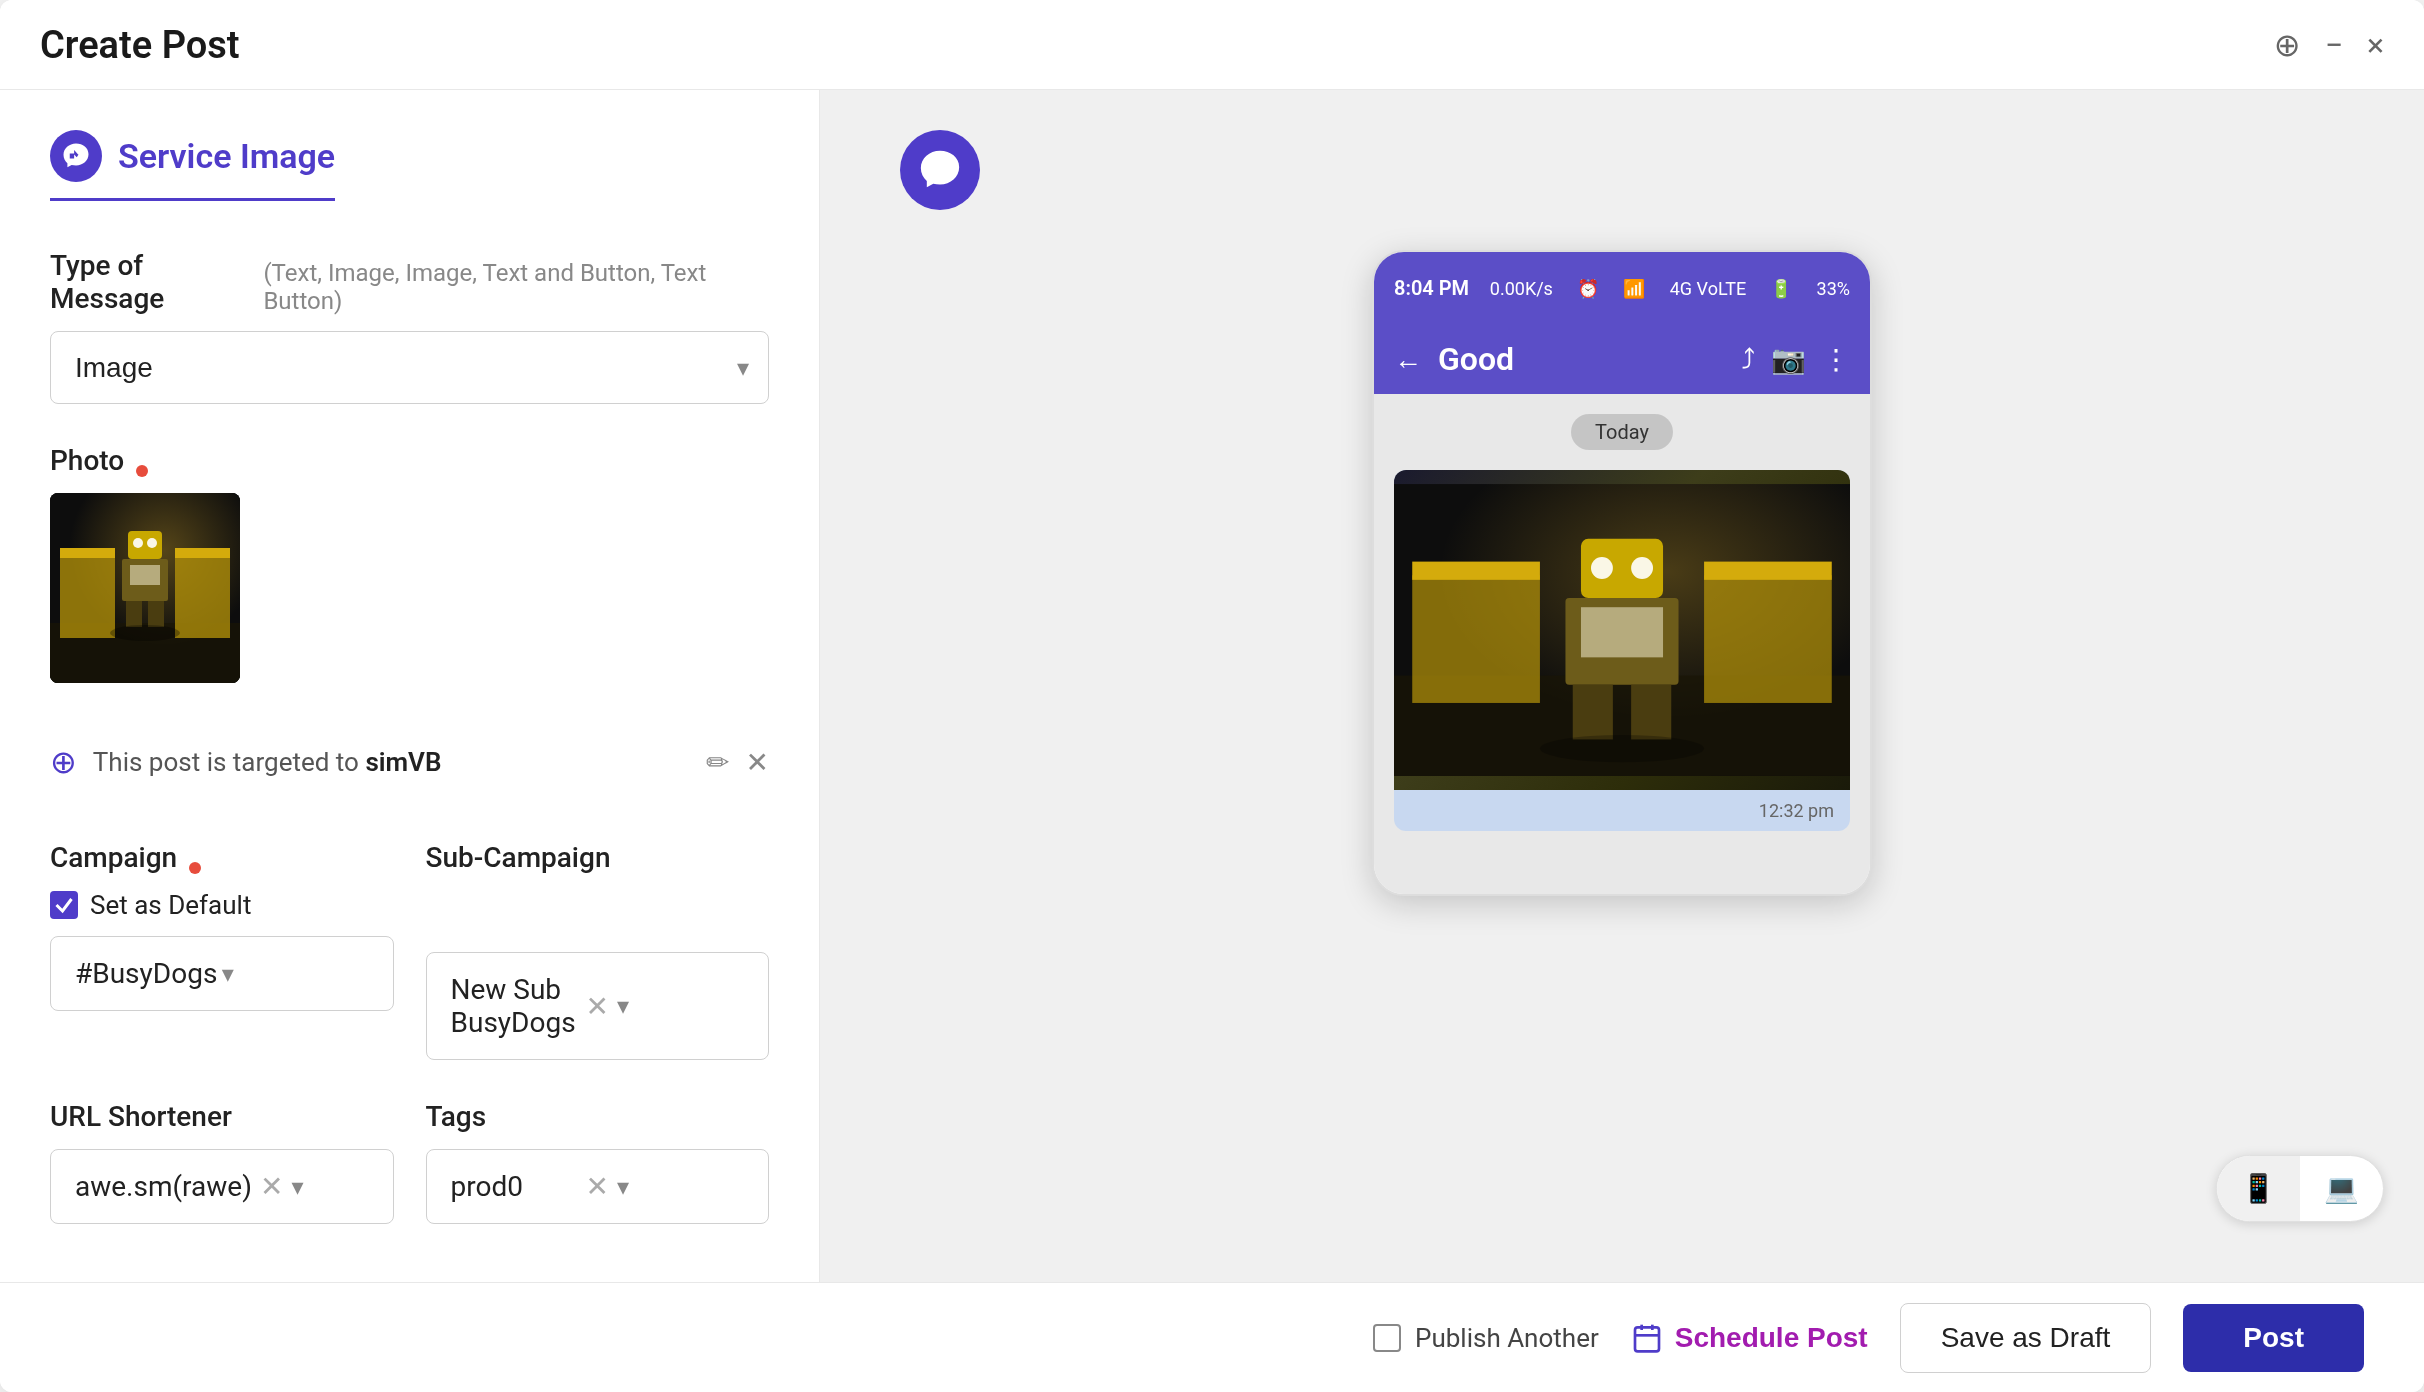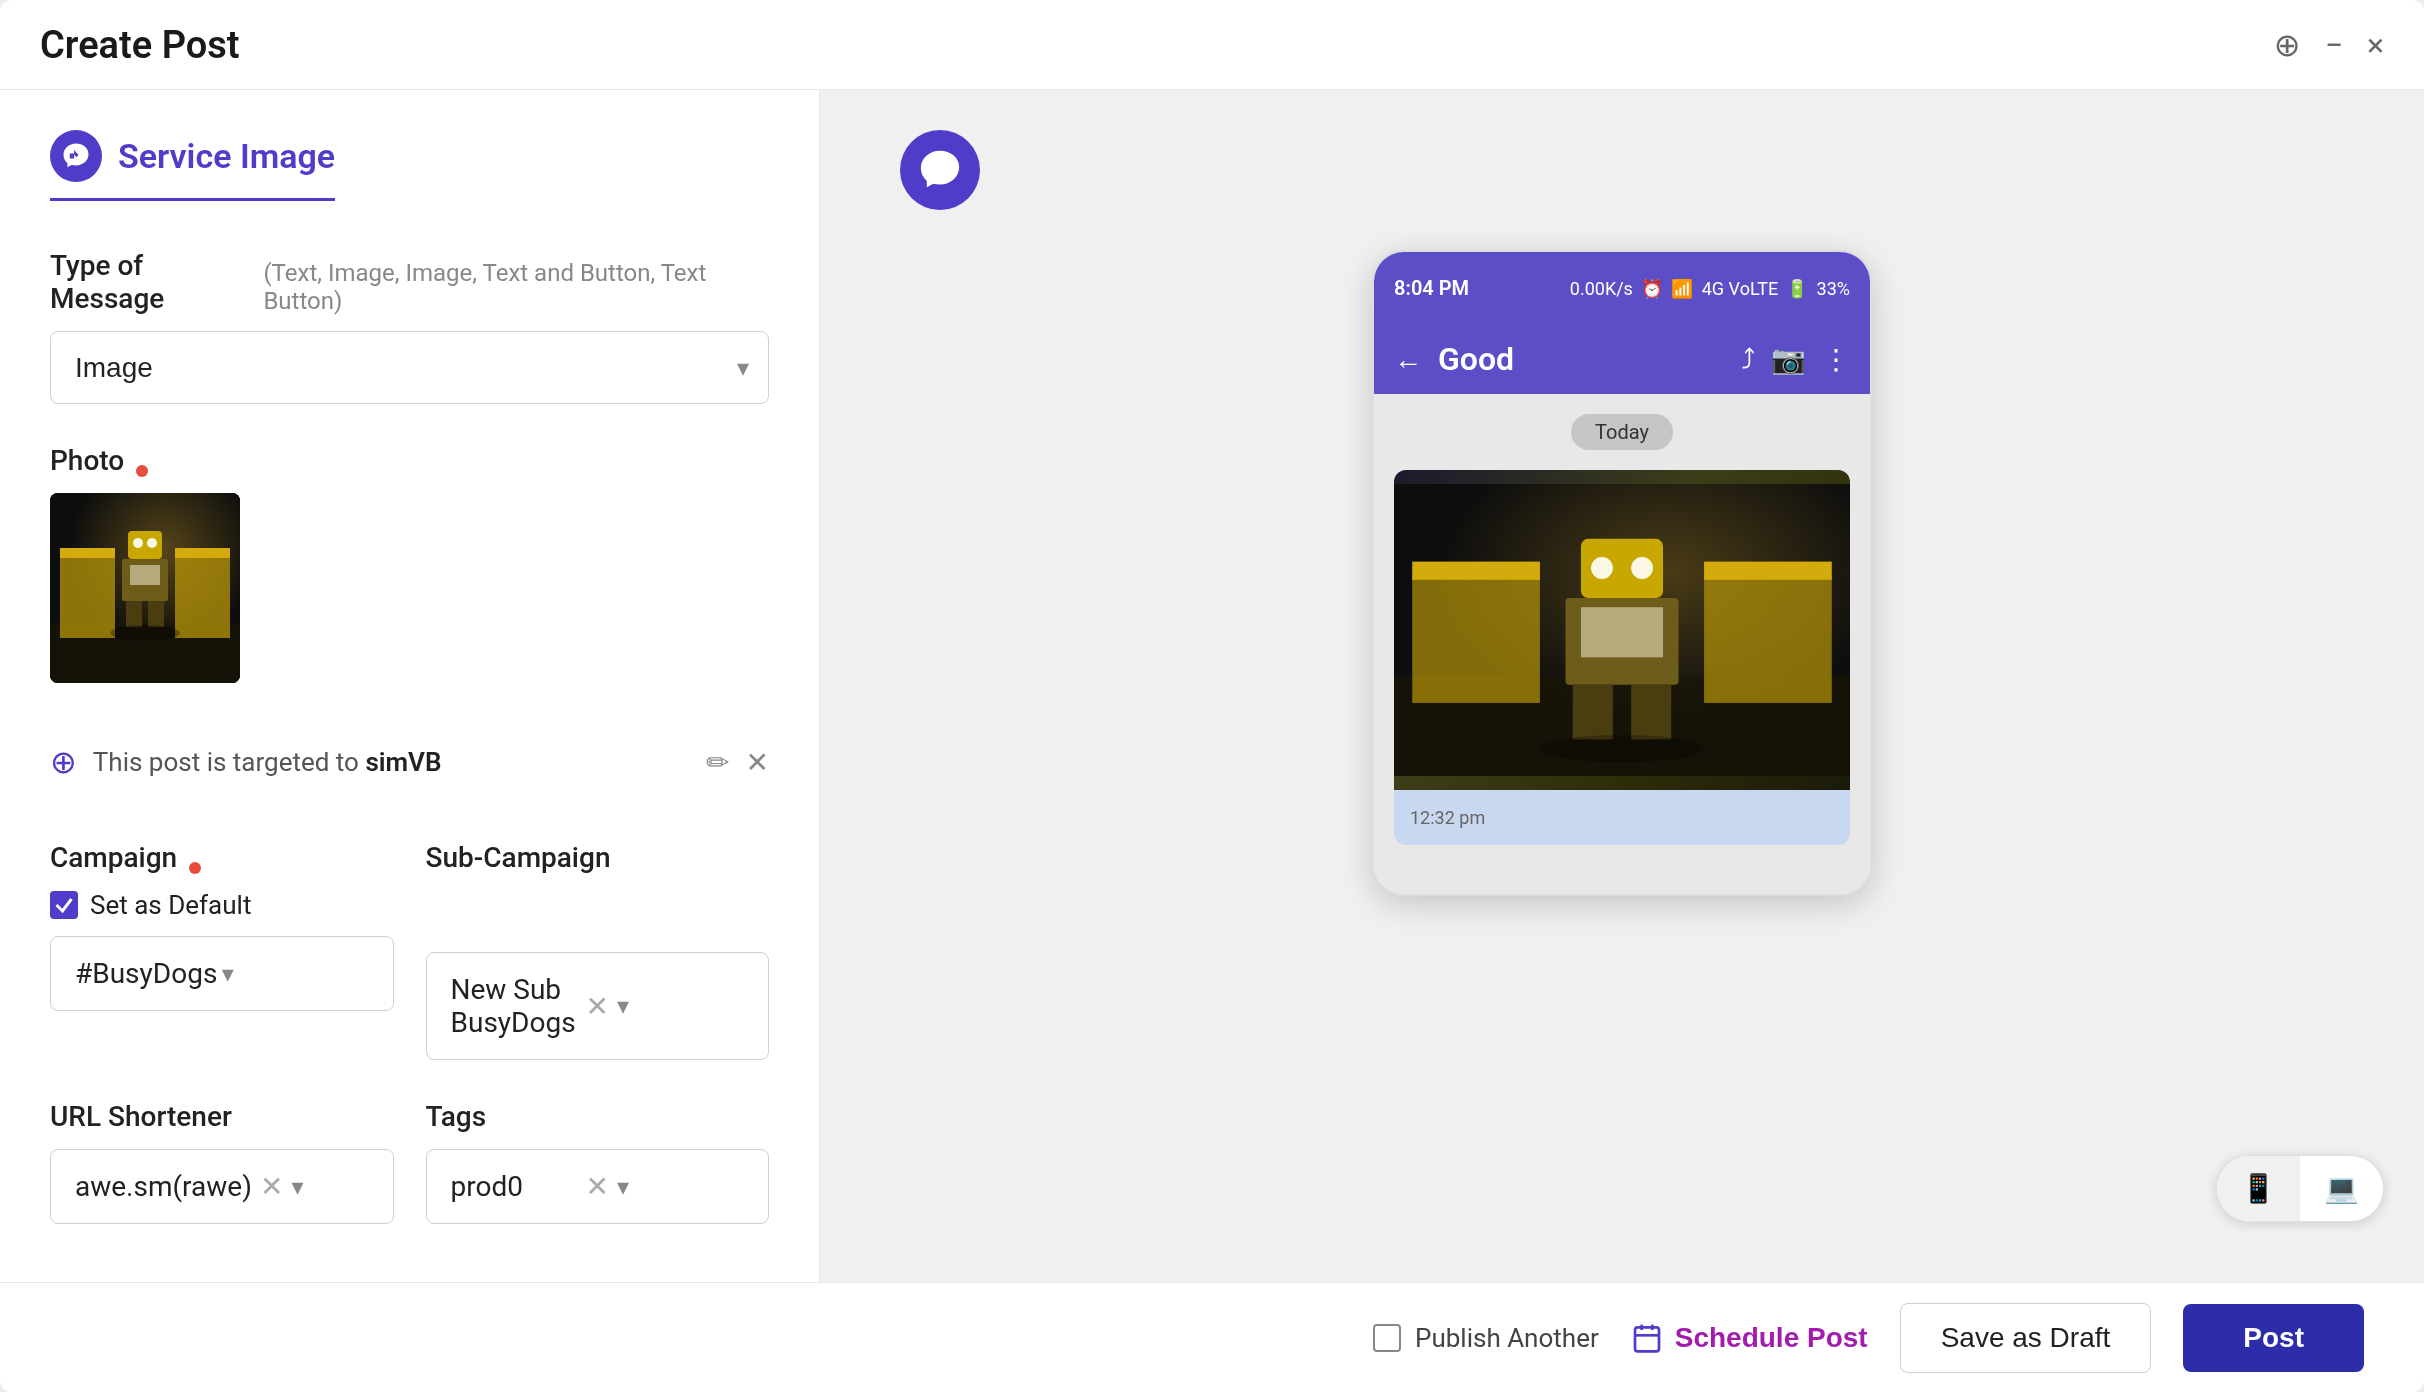--- a/index.html
+++ b/index.html
@@ -312,21 +312,21 @@
       justify-content: space-between;
       color: #fff;
       font-size: 20px;
     }
     .phone-status-time {
       font-weight: 600;
     }
     .phone-status-icons {
       display: flex;
       align-items: center;
-      gap: 8px;
+      gap: 24px;
       font-size: 18px;
     }
     .phone-header {
       background: #5b4ec7;
       padding: 16px 20px;
       display: flex;
       align-items: center;
       justify-content: space-between;
       color: #fff;
     }
@@ -369,23 +369,23 @@
     .phone-image-preview {
       width: 100%;
       height: 320px;
       background: linear-gradient(135deg, #1a1a2e 0%, #3d3d1a 40%, #2d2d0a 70%, #1a1a0a 100%);
       display: flex;
       align-items: center;
       justify-content: center;
       position: relative;
     }
     .phone-msg-footer {
-      padding: 17px 16px;
-      display: flex;
-      justify-content: flex-start;
+      padding: 10px 16px;
+      display: flex;
+      justify-content: flex-end;
       font-size: 18px;
       color: #666;
     }
 
     
     .device-toggle {
       position: absolute;
       bottom: 60px;
       right: 40px;
       background: #fff;

